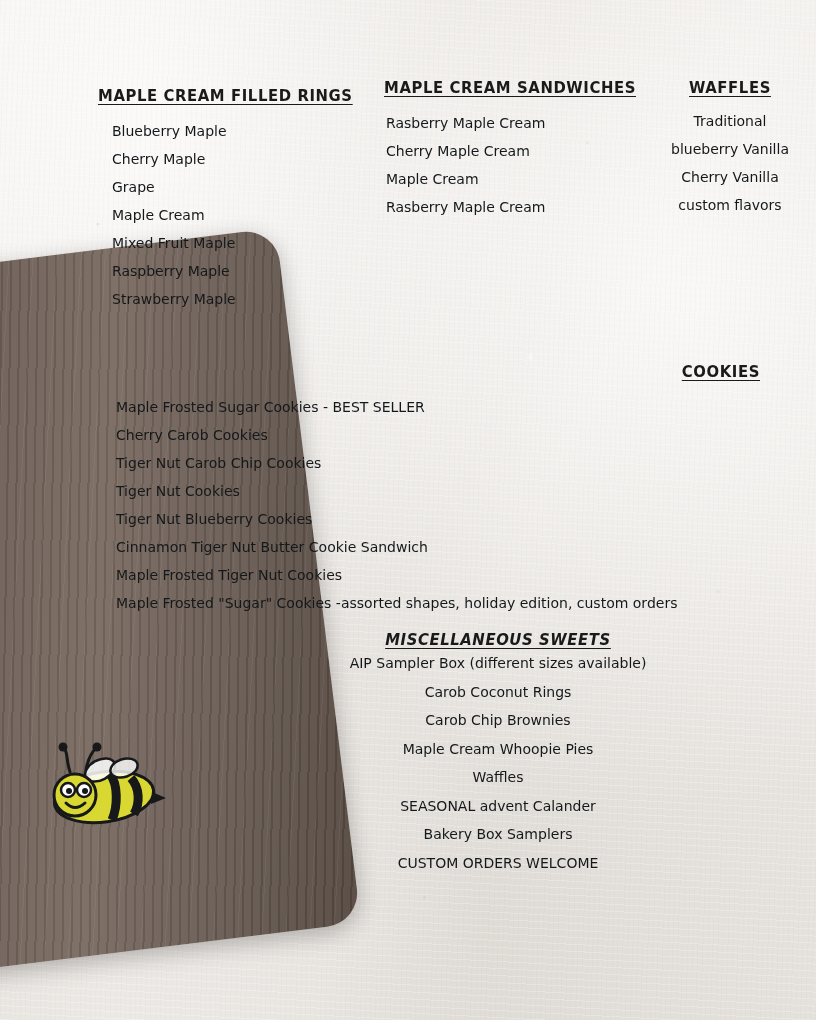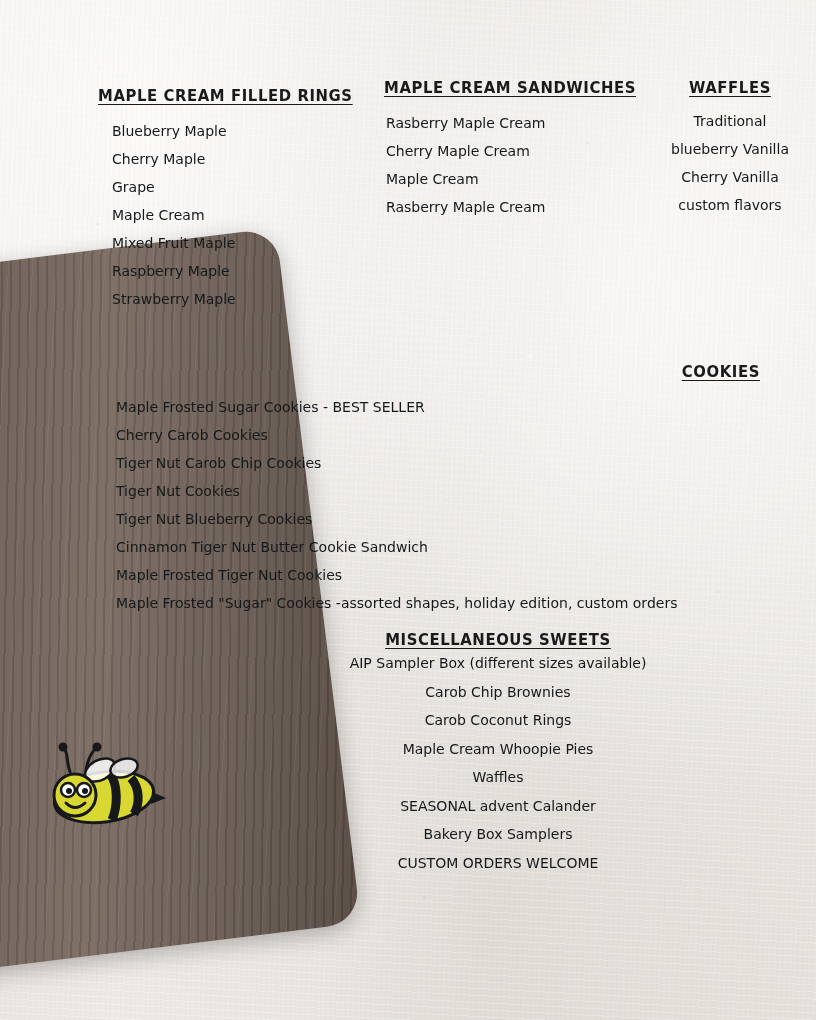--- a/index.html
+++ b/index.html
@@ -151,20 +151,21 @@
   #misc-block {
     position: absolute;
     left: 180px;
     top: 630px;
     width: 636px;
     text-align: center;
   }
   #misc-block .col-head {
     display: inline-block;
     font-size: 16.5px;
+    font-style: italic;
   }
   #misc-block .items { }
   #misc-block .item {
     line-height: 28.5px;
     white-space: normal;
   }
 </style>
 </head>
 <body>
 
@@ -248,22 +249,22 @@
       <div class="item">Cinnamon Tiger Nut Butter Cookie Sandwich</div>
       <div class="item">Maple Frosted Tiger Nut Cookies</div>
       <div class="item">Maple Frosted "Sugar" Cookies -assorted shapes, holiday edition, custom orders</div>
     </div>
   </div>
 
   <div id="misc-block">
     <div class="col-head">MISCELLANEOUS SWEETS</div>
     <div class="items">
       <div class="item">AIP Sampler Box (different sizes available)</div>
+      <div class="item">Carob Coconut Rings</div>
       <div class="item">Carob Chip Brownies</div>
-      <div class="item">Carob Coconut Rings</div>
       <div class="item">Maple Cream Whoopie Pies</div>
       <div class="item">Waffles</div>
       <div class="item">SEASONAL advent Calander</div>
       <div class="item">Bakery Box Samplers</div>
       <div class="item">CUSTOM ORDERS WELCOME</div>
     </div>
   </div>
 
 </div>
 

